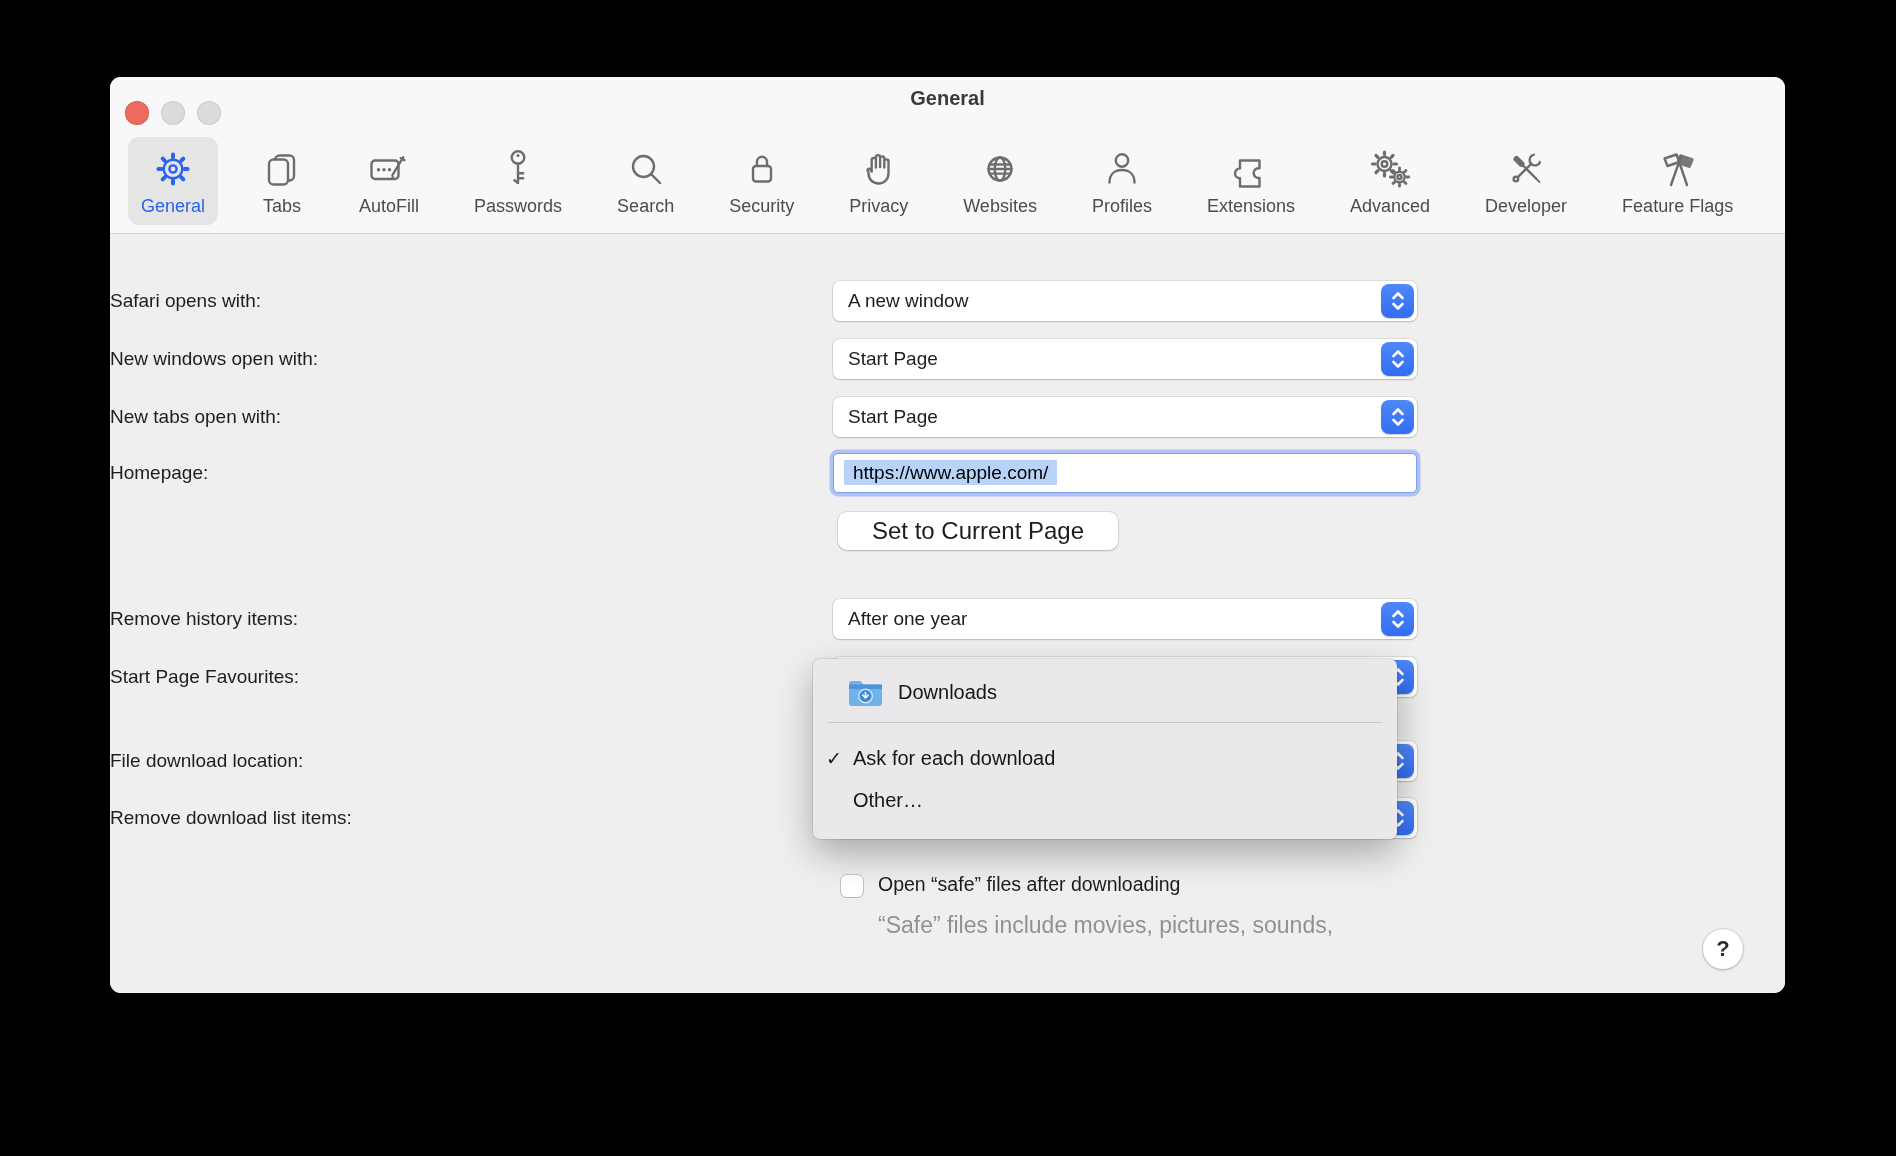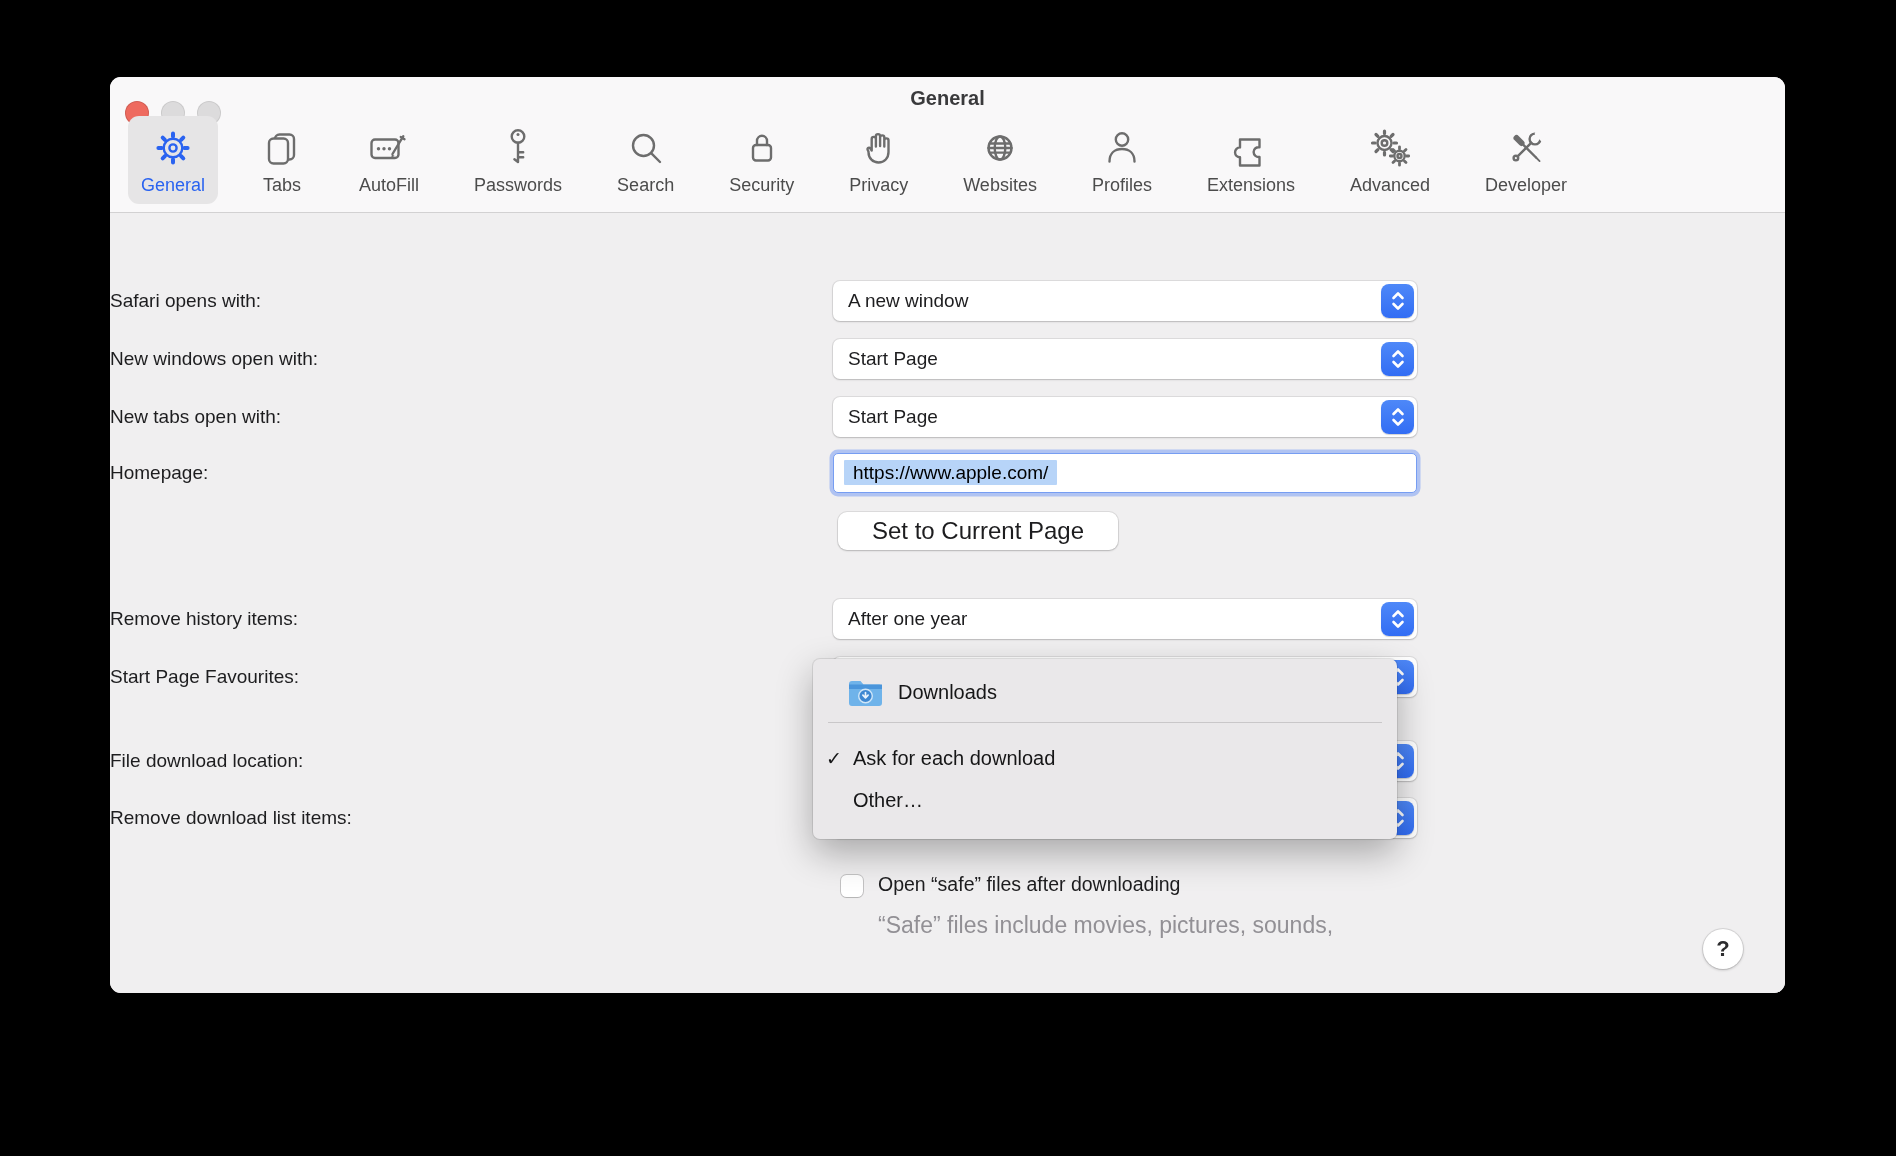--- a/index.html
+++ b/index.html
@@ -2,21 +2,21 @@
 <html><head>
 <meta charset="utf-8">
 <style>
   html,body{margin:0;padding:0;background:#000;}
   *{box-sizing:border-box;}
   .stage{position:relative;width:1896px;height:1156px;background:#000;overflow:hidden;
          font-family:"Liberation Sans","DejaVu Sans",sans-serif;-webkit-font-smoothing:antialiased;}
   .window{position:absolute;left:110px;top:77px;width:1675px;height:916px;border-radius:11px;
           background:#f0eff0;box-shadow:0 26px 70px rgba(0,0,0,.6);overflow:hidden;}
   
-  .chrome{position:absolute;left:0;top:0;right:0;height:136px;background:#f9f8f9;
+  .chrome{position:absolute;left:0;top:0;right:0;height:157px;background:#f9f8f9;
           border-bottom:1px solid #d2d1d2;}
   .traffic{position:absolute;left:15px;top:24px;display:flex;gap:12px;}
   .tl{width:24px;height:24px;border-radius:50%;}
   .tl.red{background:#ee6a5f;box-shadow:inset 0 0 0 1px rgba(0,0,0,.12);}
   .tl.gray{background:#dcdbdc;box-shadow:inset 0 0 0 1px rgba(0,0,0,.08);}
   .title{position:absolute;top:10px;left:0;right:0;text-align:center;
          font-size:20px;font-weight:700;color:#3a3a3c;}
   .toolbar{position:absolute;left:18px;bottom:8px;display:flex;gap:29px;align-items:flex-end;}
   .tab{display:flex;flex-direction:column;align-items:center;gap:4px;
        padding:9px 13px 8px;border-radius:11px;cursor:default;}
@@ -230,20 +230,33 @@
               <circle cx="11.9" cy="32.1" r="2.3"></circle>
               <path style="stroke-width:6" d="M12.5,12 l5,5"></path>
               <path d="M17.5,17 L32,31.5"></path>
               <path style="stroke-width:1.8" d="M32,31.5 l3.6,3.6"></path>
             </g>
               </svg>
           </span>
           <span class="tlabel">Developer</span>
         </div>
 
+        <div class="tab">
+          <span class="ticon">
+            <svg width="44" height="44" viewBox="0 0 44 44">
+                <g class="ic">
+              <path d="M8.5,11.5 L20.5,7.5 L23.5,15 L11.5,19 z"></path>
+              <path d="M21,8.5 L31,38"></path>
+              <path style="fill:#787878;stroke:#787878" d="M24.5,8.5 L36.5,12.5 L33.5,19.8 L21.5,15.8 z"></path>
+              <path d="M25,9.5 L15,38"></path>
+            </g>
+              </svg>
+          </span>
+          <span class="tlabel">Feature Flags</span>
+        </div>
 
       </nav>
     </header>
 
     <main class="content">
 
       <div class="rowlabel" style="top:46px">Safari opens with:</div>
       <div class="pill" style="top:46px">
         <span class="pval">A new window</span>
         <span class="stepper">

